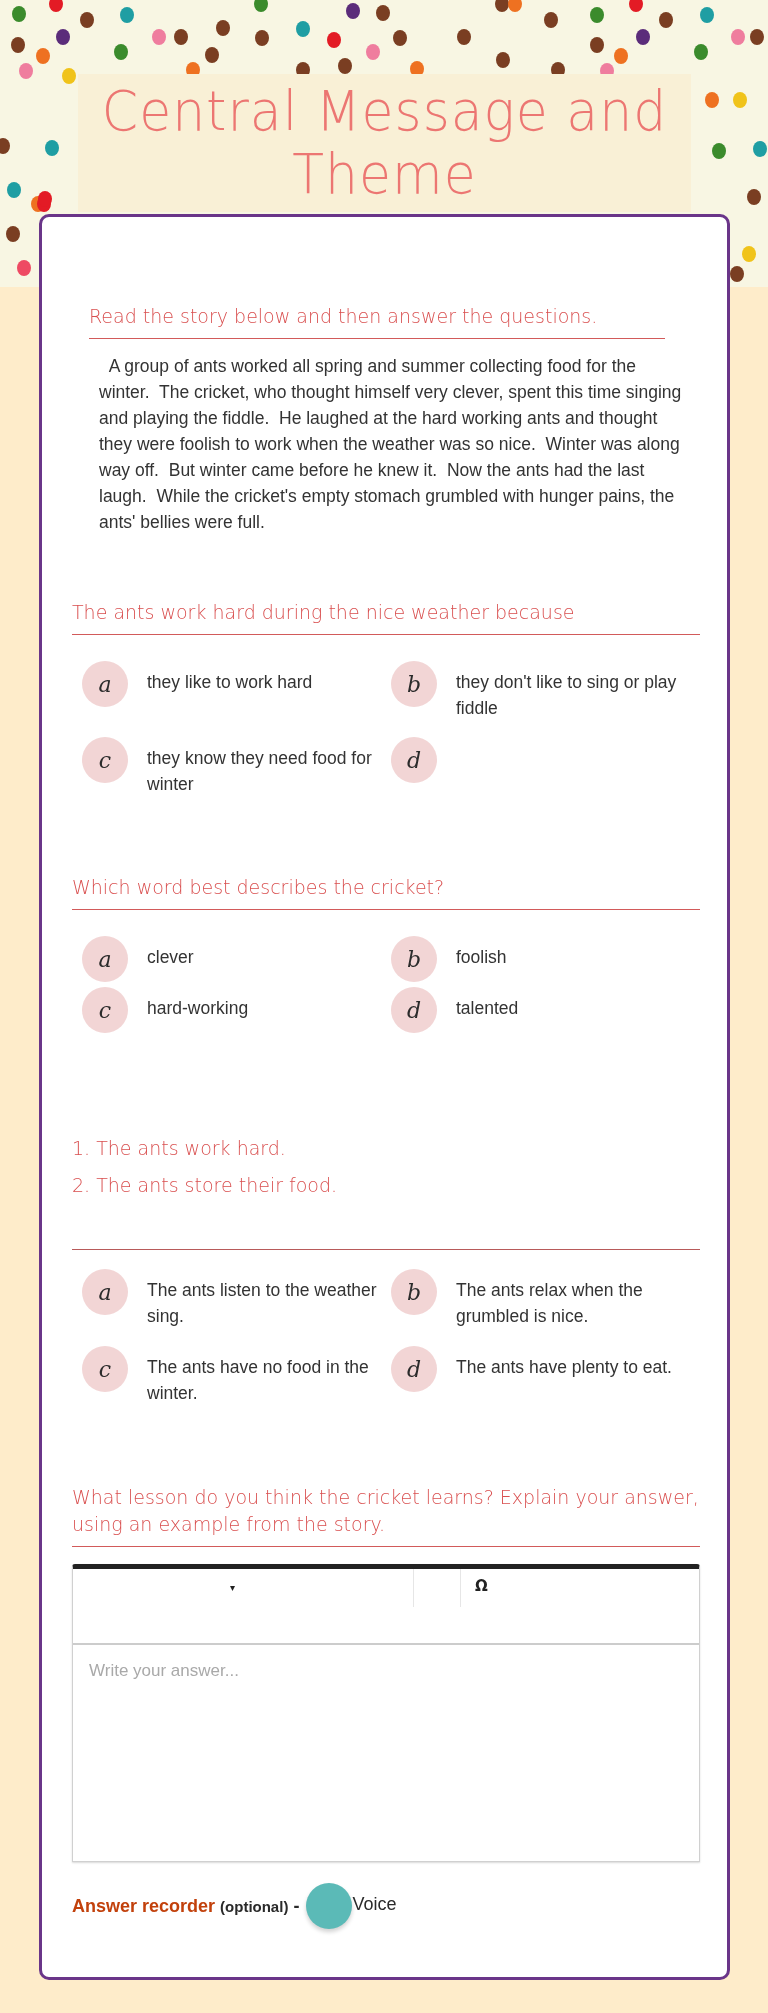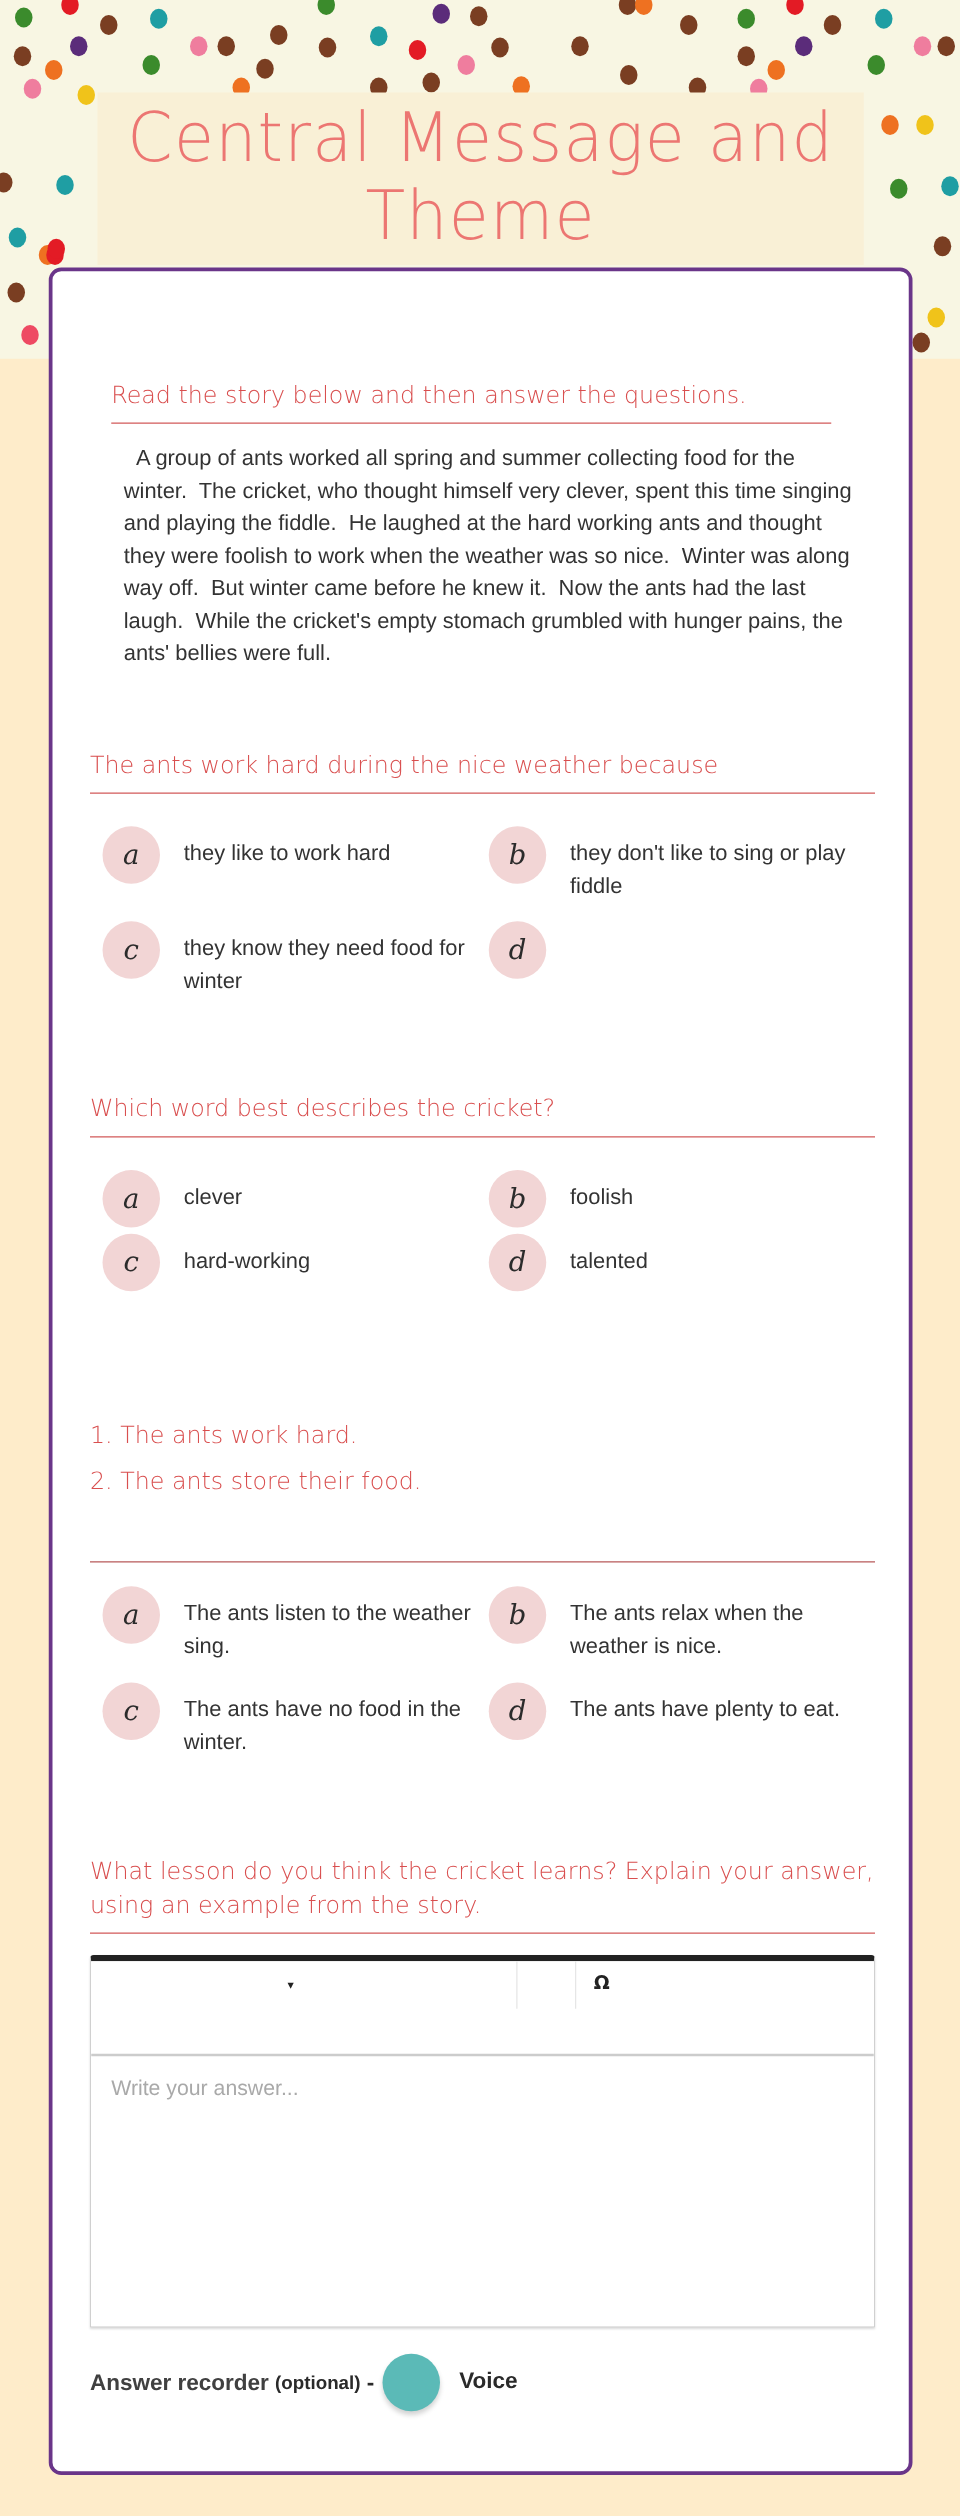--- a/index.html
+++ b/index.html
@@ -108,30 +108,30 @@
     width: 100%; height: 215px; border: none; resize: none;
     padding: 16px 16px; font-size: 17px; color: #333;
     font-family: "Liberation Sans", sans-serif; outline: none;
   }
   .answer-area::placeholder { color: #a9a9a9; }
   .recorder {
     position: absolute; left: 30px; top: 1666px;
     display: flex; align-items: center;
     font-family: "Liberation Sans", sans-serif;
   }
-  .rec-label { font-weight: bold; font-size: 18px; color: #404040; }
+  .rec-label { font-weight: bold; font-size: 18px; color: #c2410c; }
   .rec-optional { font-weight: bold; font-size: 15px; color: #2a2a2a; margin-left: 5px; }
   .rec-dash { font-weight: bold; font-size: 18px; color: #2a2a2a; margin-left: 5px; }
   .rec-btn {
     width: 46px; height: 46px; border-radius: 50%;
     background: #5bbab7; margin-left: 7px;
     box-shadow: 0 3px 4px rgba(0,0,0,0.18);
     cursor: pointer;
   }
-  .rec-voice { font-weight: bold; font-size: 18px; color: #2a2a2a; margin-left: 15px; margin-top: -4px; }
+  .rec-voice { font-weight: normal; font-size: 18px; color: #2a2a2a; margin-top: -4px; }
 </style>
 </head>
 <body>
 
 <div class="dots-bg">
 
   <span class="dot" style="left:12px;top:6px;background:#3b8b2c"></span>
   <span class="dot" style="left:49px;top:-4px;background:#e31b25"></span>
   <span class="dot" style="left:80px;top:12px;background:#7a3e22"></span>
   <span class="dot" style="left:120px;top:7px;background:#1f9ea3"></span>
@@ -241,21 +241,21 @@
 
   <div class="seq hand" style="left:30px; top:918px;">1.  The ants work hard.</div>
   <div class="seq hand" style="left:30px; top:955px;">2.  The ants store their food.</div>
   <div style="position:absolute; left:30px; top:1032px; width:628px; border-top:1.5px solid #b85a5a;"></div>
   <div class="option" style="left:40px; top:1060px;">
     <div class="bubble">a</div>
     <div class="opt-text">The ants listen to the weather sing.</div>
   </div>
   <div class="option" style="left:349px; top:1060px;">
     <div class="bubble">b</div>
-    <div class="opt-text">The ants relax when the weather is nice.</div>
+    <div class="opt-text">The ants relax when the grumbled is nice.</div>
   </div>
   <div class="option" style="left:40px; top:1137px;">
     <div class="bubble">c</div>
     <div class="opt-text">The ants have no food in the winter.</div>
   </div>
   <div class="option" style="left:349px; top:1137px;">
     <div class="bubble">d</div>
     <div class="opt-text">The ants have plenty to eat.</div>
   </div>
 

